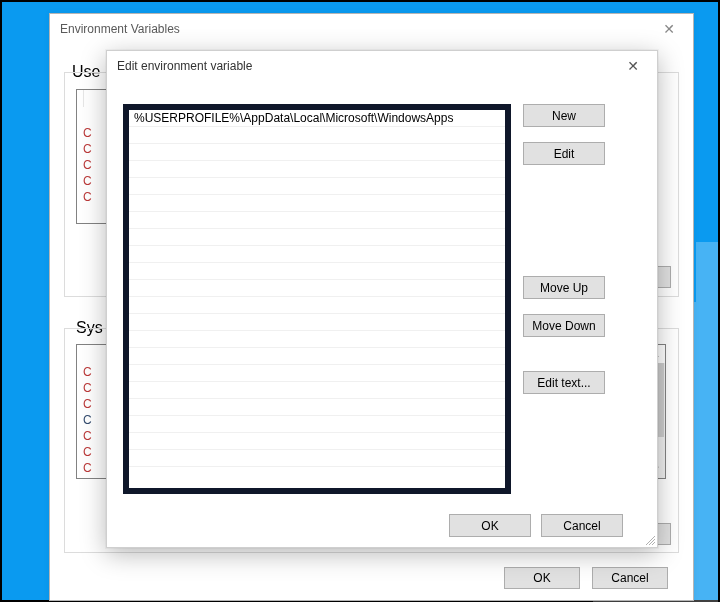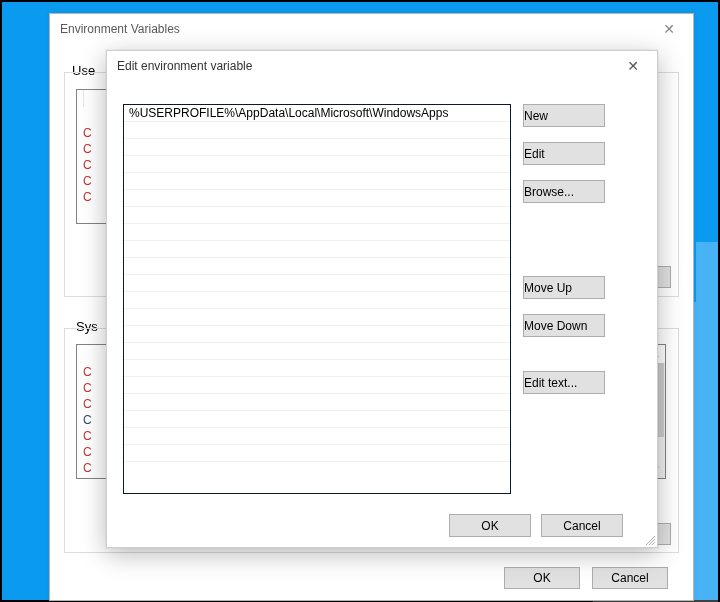--- a/index.html
+++ b/index.html
@@ -19,21 +19,21 @@
       box-shadow: 0 0 6px rgba(0,0,0,0.06);
     }
     .parent-titlebar {
       height: 30px; padding: 0 10px;
       display: flex; align-items: center; justify-content: space-between;
       color: #5a5a5a;
     }
     .parent-close { font-family: sans-serif; font-size: 14px; color: #888; padding: 2px 8px;}
     
     .parent-body { position: absolute; left: 14px; right: 14px; top: 44px; bottom: 14px; }
-    .group-label { position: absolute; font-size: 13px; color: #000; background:#fff; padding:0 2px;}
+    .group-label { position: absolute; font-size: 16px; color: #000; background:#fff; padding:0 2px;}
     .fieldset-border { position: absolute; border: 1px solid #dcdcdc; }
     .inner-list-border {position:absolute; border:1px solid #828282;}
     .v-sep {position:absolute; width:0; border-left:1px solid #e6e6e6;}
     .v-sep-dark {position:absolute; width:0; border-left:1px solid #cacaca;}
     .cell-c {position:absolute; font-size:12px; color:#bb3838; left:6px;}
     .std-btn-parent {
       position:absolute; width:76px; height:22px;
       background:#e1e1e1; border:1px solid #adadad;
       display:flex;align-items:center;justify-content:center;
     }
@@ -52,33 +52,33 @@
     .edit-titlebar {
       height: 30px; padding: 12px 10px;
       display: flex; align-items: center; justify-content: space-between;
       color: #333;
     }
     .edit-close { font-family: sans-serif; font-size: 14px; color: #555; padding: 2px 8px;}
     
     .edit-body { position:absolute; left:16px; right:12px; top:48px; bottom:12px;}
     .path-listbox {
       position:absolute; left:0; top:5px; width:388px; height:390px;
-      border:1px solid #0f172a; background:#fff;
+      border:6px solid #0f172a; background:#fff;
     }
     .path-row {
       height:17px; line-height:17px; padding:0 5px; font-size:12px;
       border-bottom:1px solid #f0f0f0; white-space:nowrap; overflow:hidden;
     }
     .path-row.selected { background:#d2e7f7;}
     .grid-row {height:17px; border-bottom:1px solid #f0f0f0;}
     
     .side-btn {
       position:absolute; left:400px; width:82px; height:23px;
       background:#e1e1e1; border:1px solid #adadad;
-      display:flex; align-items:center; justify-content:flex-start;
+      display:flex; align-items:center; justify-content:center;
       cursor:default;
     }
     
     .bottom-btn {
       position:absolute; width:82px; height:23px;
       background:#e1e1e1; border:1px solid #adadad;
       display:flex; align-items:center; justify-content:center;
     }
     .resize-grip {
       position:absolute; right:2px; bottom:2px; width:12px; height:12px;
@@ -177,23 +177,20 @@
             <div class="grid-row"></div>
           </div>
       </div>
 
       <div class="side-btn" style="top:5px;">
           <span>New</span>
         </div>
       <div class="side-btn" style="top:43px;">
           <span>Edit</span>
         </div>
-      <div class="side-btn" style="top:81px;">
-          <span>Browse...</span>
-        </div>
       <div class="side-btn" style="top:177px;">
           <span>Move Up</span>
         </div>
       <div class="side-btn" style="top:272px;">
           <span>Edit text...</span>
         </div>
       <div class="side-btn" style="top:215px;">
           <span>Move Down</span>
         </div>
 

